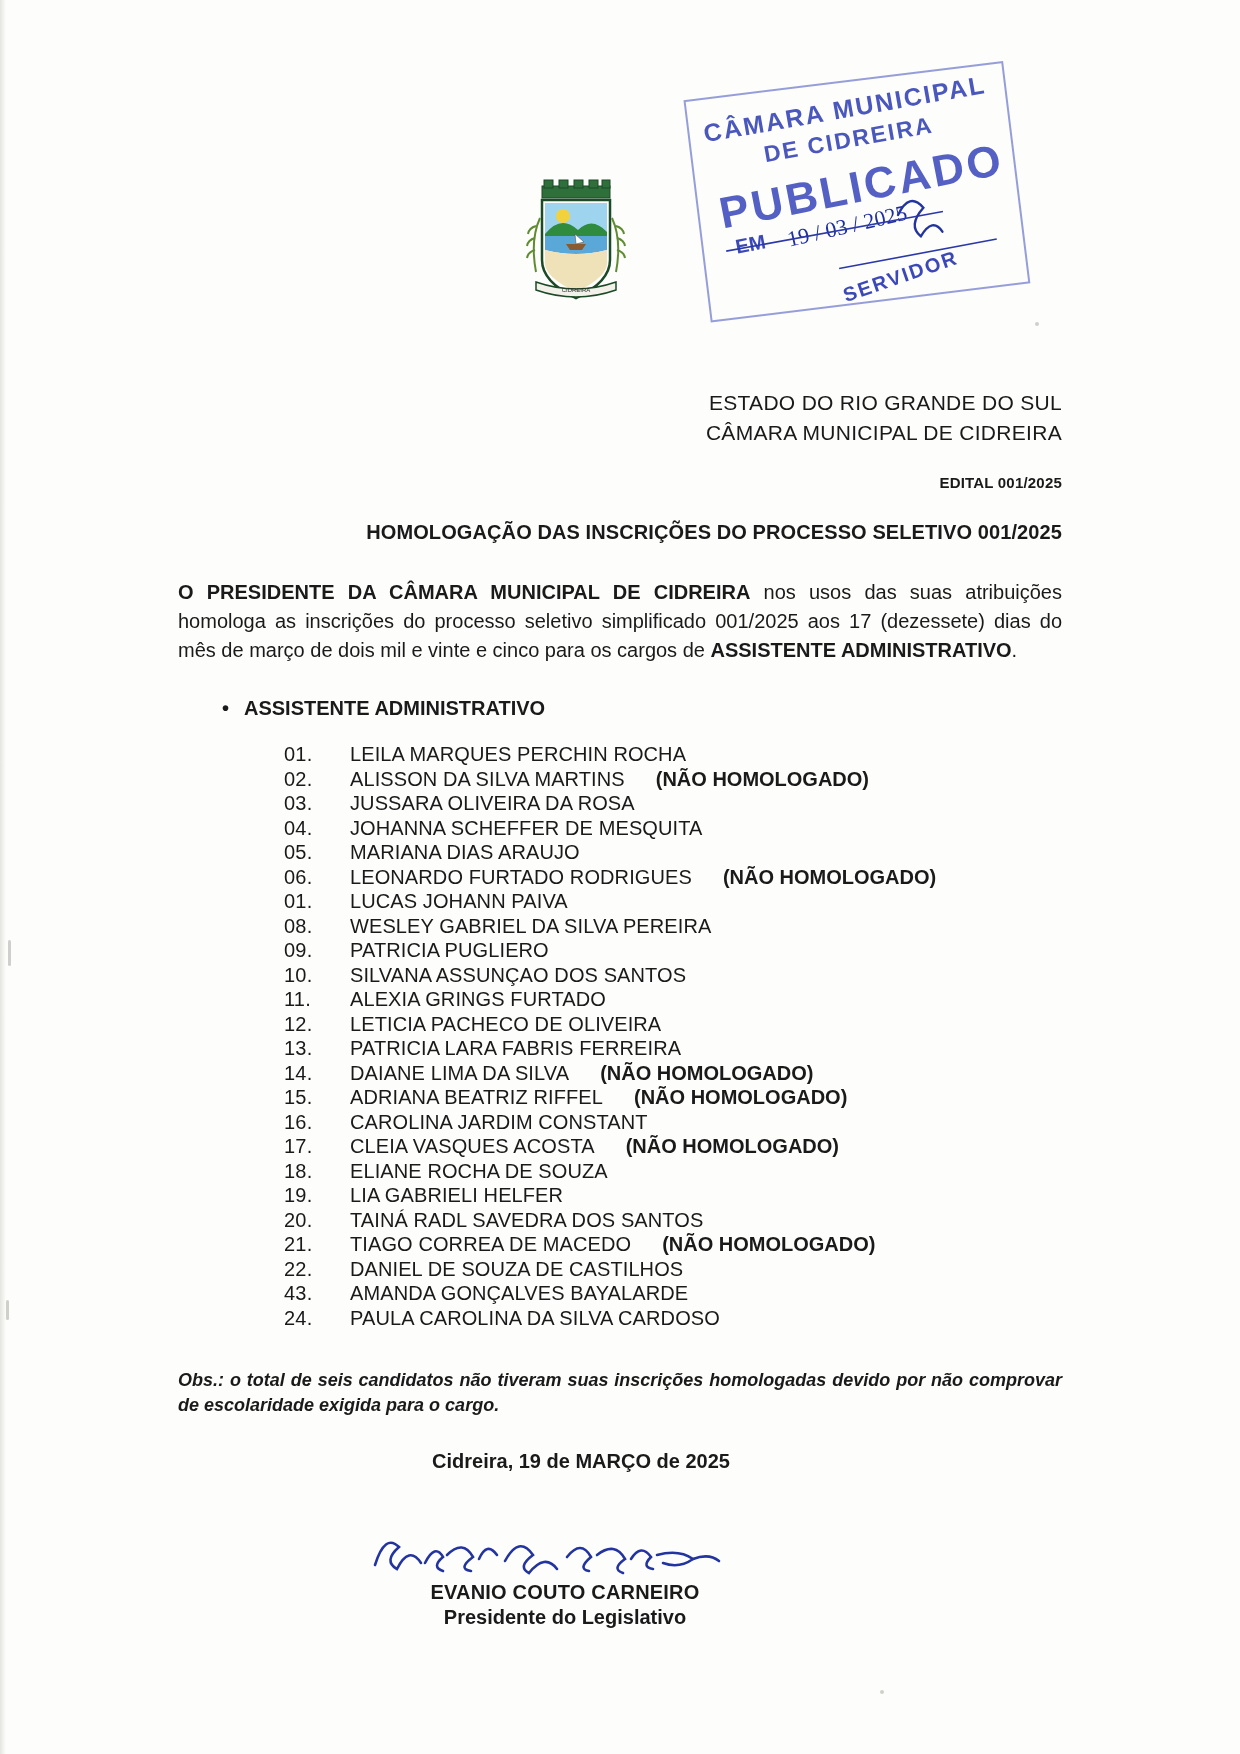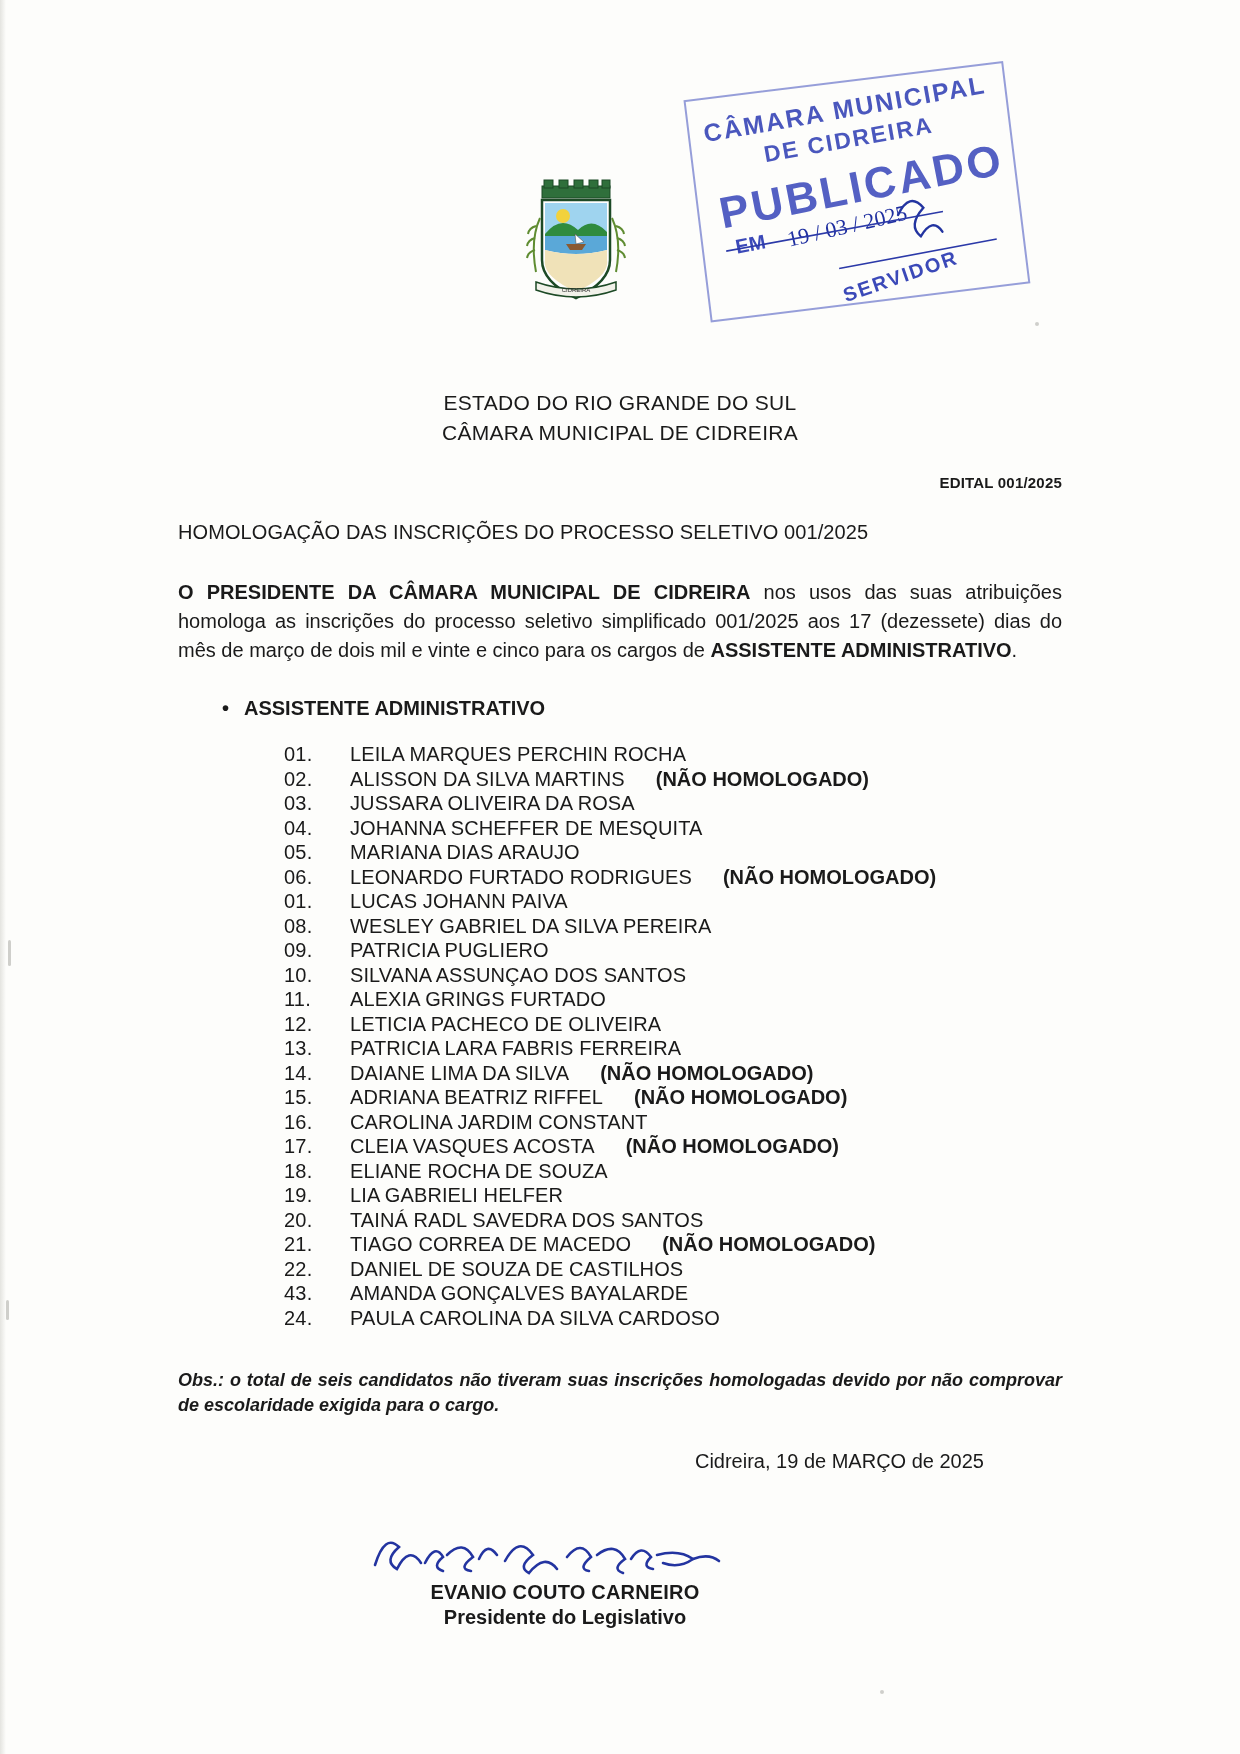--- a/index.html
+++ b/index.html
@@ -114,37 +114,37 @@
 
   
   .doc {
     position: absolute;
     left: 178px;
     top: 0;
     width: 884px;
   }
   .org-head {
     margin-top: 388px;
-    text-align: center;
+    text-align: right;
     font-size: 21px;
     line-height: 30px;
     letter-spacing: .3px;
   }
   .edital-title {
     margin-top: 26px;
     text-align: right;
     font-size: 15px;
     font-weight: bold;
     letter-spacing: .2px;
   }
   .subject-title {
     margin-top: 30px;
-    text-align: left;
-    font-size: 20px;
-    font-weight: normal;
+    text-align: right;
+    font-size: 20px;
+    font-weight: bold;
     letter-spacing: .1px;
   }
   .body-par {
     margin-top: 34px;
     font-size: 20px;
     line-height: 29px;
     text-align: justify;
   }
   .body-par b { font-weight: bold; }
 
@@ -189,23 +189,23 @@
     margin-top: 38px;
     font-size: 18px;
     line-height: 25px;
     font-weight: bold;
     font-style: italic;
     text-align: justify;
   }
 
   .cidade-data {
     margin-top: 32px;
-    text-align: right;
-    font-size: 20px;
-    font-weight: normal;
+    text-align: center;
+    font-size: 20px;
+    font-weight: bold;
     padding-right: 78px;
   }
 
   .sig-block {
     margin-top: 52px;
     text-align: center;
     padding-right: 110px;
   }
   .sig-scribble {
     height: 56px;

